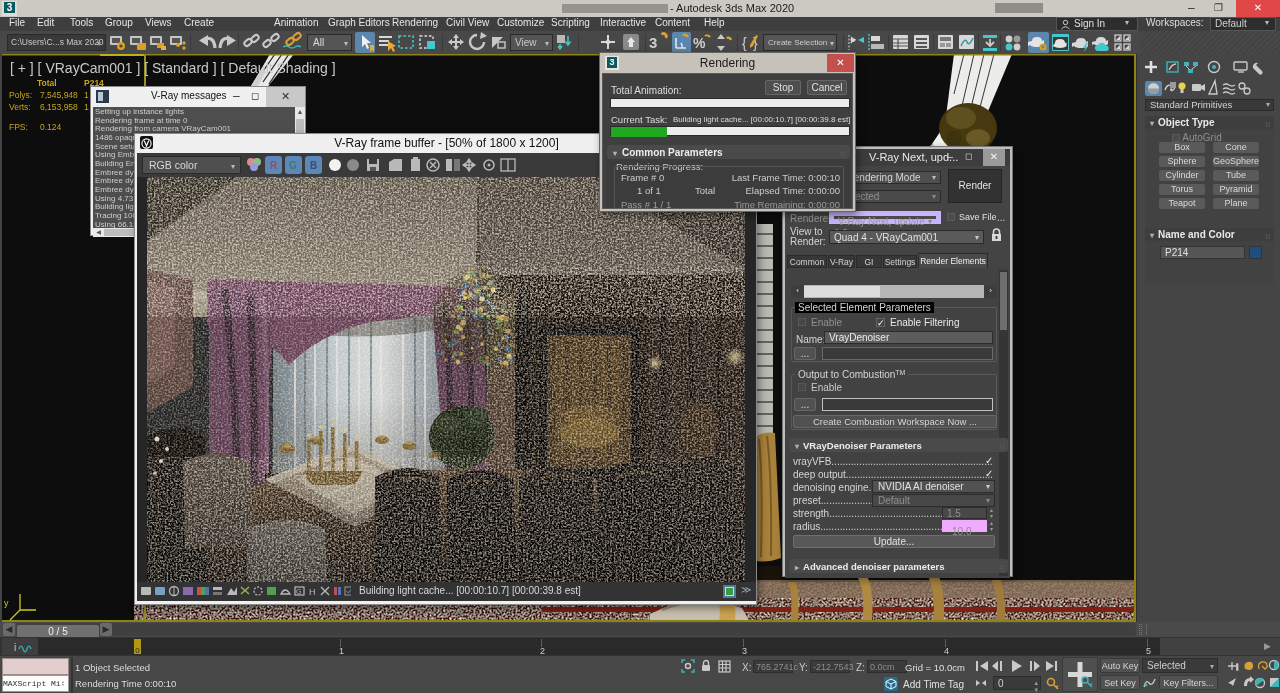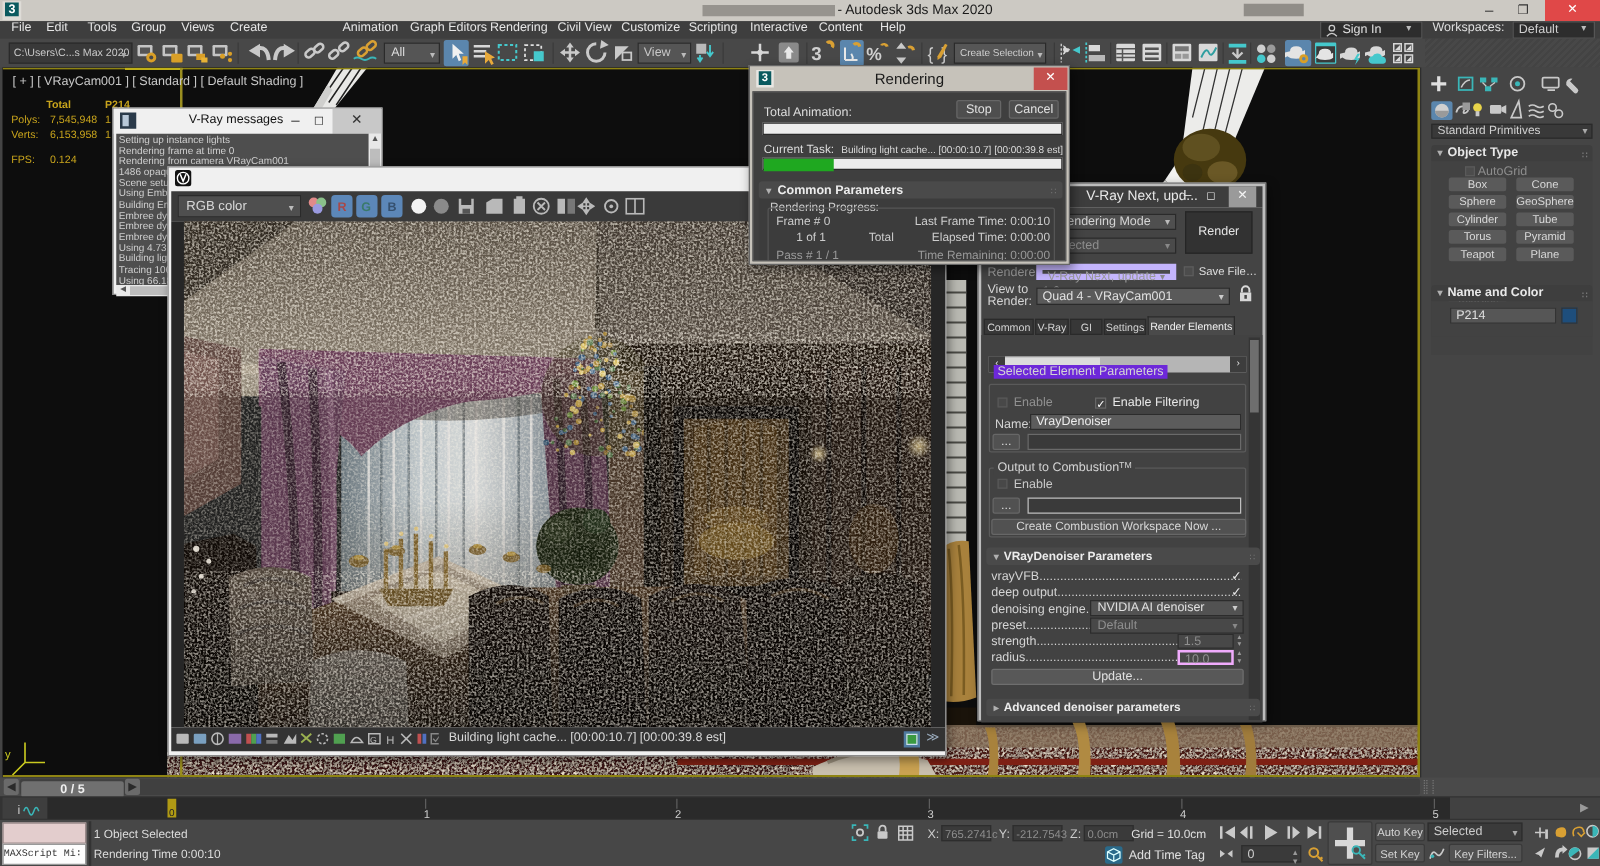--- a/index.html
+++ b/index.html
@@ -306,21 +306,21 @@
       <rect x="142" y="0" width="2" height="568" fill="#9a8e20"></rect>
       <rect x="0" y="566" width="1134" height="2" fill="#8f8413"></rect>
       <rect x="1132" y="0" width="2" height="568" fill="#8f8413"></rect>
 
       <g stroke="#caca20" stroke-width="1.3" fill="none">
           <path d="M18 556 L18 540 M18 556 L34 556 M18 556 L8 566"></path>
         </g>
       <text x="2" y="552" font-size="9" fill="#caca20">y</text>
     </svg>
 
-    <div class="txt" style="left:8px;top:6px;font-size:10px;color:#c8c8c8;">[ + ] [ VRayCam001 ] [ Standard ] [ Default Shading ]</div>
+    <div class="txt" style="left:8px;top:6px;font-size:14px;color:#c8c8c8;">[ + ] [ VRayCam001 ] [ Standard ] [ Default Shading ]</div>
 
     <div style="position:absolute;left:0;top:0;font-size:8.5px;color:#c8a41c;font-weight:bold;">
       <span class="txt" style="left:35px;top:24px;">Total</span>
       <span class="txt" style="left:82px;top:24px;">P214</span>
       <span class="txt" style="left:7px;top:36px;font-weight:normal;">Polys:</span>
       <span class="txt" style="left:38px;top:36px;font-weight:normal;">7,545,948</span>
       <span class="txt" style="left:82px;top:36px;font-weight:normal;">1</span>
       <span class="txt" style="left:7px;top:48px;font-weight:normal;">Verts:</span>
       <span class="txt" style="left:38px;top:48px;font-weight:normal;">6,153,958</span>
       <span class="txt" style="left:82px;top:48px;font-weight:normal;">1</span>
@@ -394,21 +394,21 @@
     </div>
     <div class="abs" style="left:8px;top:187px;width:129px;height:28px;background:#424242;">
       <div class="abs" style="left:15px;top:5px;width:85px;height:13px;background:#565656;border:1px solid #333;color:#e0e0e0;font-size:10px;line-height:12px;"><span style="padding-left:4px;">P214</span></div>
       <div class="abs" style="left:104px;top:5px;width:13px;height:13px;background:#1e4e7c;border:1px solid #333;"></div>
     </div>
   </div>
 
   <div class="abs" id="timeslider" style="left:0;top:622px;width:1280px;height:15px;background:#4a4a4a;">
     <div class="abs" style="left:3px;top:1px;width:12px;height:13px;background:#6a6a6a;border-radius:2px;color:#2a2a2a;font-size:9px;text-align:center;line-height:13px;">◀</div>
     <div class="abs" style="left:16px;top:1px;width:1120px;height:13px;background:#404040;border-radius:2px;"></div>
-    <div class="abs" style="left:17px;top:3px;width:82px;height:13px;background:#707070;border-radius:2px;color:#f0f0f0;font-size:10px;text-align:center;line-height:13px;font-weight:bold;">0 / 5</div>
+    <div class="abs" style="left:17px;top:3px;width:82px;height:13px;background:#707070;border-radius:2px;color:#f0f0f0;font-size:10px;text-align:center;line-height:13px;">0 / 5</div>
     <div class="abs" style="left:100px;top:1px;width:12px;height:13px;background:#6a6a6a;border-radius:2px;color:#2a2a2a;font-size:9px;text-align:center;line-height:13px;">▶</div>
     <div class="abs" style="left:1139px;top:2px;width:3px;height:11px;border-left:1px dotted #777;border-right:1px dotted #777;"></div>
     <div class="abs" style="left:1146px;top:2px;width:3px;height:11px;border-left:1px dotted #777;"></div>
   </div>
 
   <div class="abs" id="trackbar" style="left:0;top:637px;width:1280px;height:19px;background:#333333;">
     <div class="abs" style="left:2px;top:1px;width:36px;height:17px;background:#3e3e3e;">
       <svg class="abs" style="left:12px;top:3px;" width="22" height="12" viewBox="0 0 22 12">
           <text x="0" y="10" font-size="10" fill="#c9c9c9" font-family="Liberation Sans">i</text>
           <path d="M5 8 q2 -6 4 0 t4 0 t4 0" stroke="#3ab6b8" stroke-width="1.2" fill="none"></path>
@@ -537,20 +537,21 @@
     </div>
   </div>
   <div class="abs" id="vfb" style="left:134px;top:133px;width:623px;height:472px;background:#f0f0f0;border:1px solid #8a8a8a;box-shadow:2px 3px 8px rgba(0,0,0,0.45);">
 
     <div class="abs" style="left:5px;top:2px;width:13px;height:13px;background:#111;border-radius:2px;">
       <svg width="13" height="13" viewBox="0 0 13 13">
           <circle cx="6.5" cy="6.5" r="4.6" fill="none" stroke="#fff" stroke-width="1.1"></circle>
           <path d="M4.2 3.4 L6.5 9 L8.8 3.4" fill="none" stroke="#fff" stroke-width="1.2"></path>
         </svg>
     </div>
+    <div class="txt" style="left:0;top:2px;width:623px;text-align:center;font-size:12px;color:#111;">V-Ray frame buffer - [50% of 1800 x 1200]</div>
 
     <div class="abs" style="left:2px;top:19px;width:619px;height:24px;background:#3a3a3a;">
       <div class="abs" style="left:5px;top:3px;width:99px;height:18px;background:#4f4f4f;border:1px solid #2a2a2a;color:#d8d8d8;font-size:10.5px;line-height:16px;">
         <span style="padding-left:6px;">RGB color</span><span style="position:absolute;right:5px;top:2px;font-size:8px;color:#bbb;">▾</span>
       </div>
       <svg class="abs" style="left:106px;top:0px;" width="280" height="24" viewBox="0 0 280 24">
         <circle cx="8" cy="9" r="4" fill="#e08a8a"></circle>
           <circle cx="14" cy="9" r="4" fill="#8ac08a"></circle>
           <circle cx="11" cy="14" r="4" fill="#9a9ae0"></circle>
         <g>
@@ -957,21 +958,21 @@
             <div class="abs" style="left:1px;top:2px;width:7px;height:58px;background:#6e6e6e;"></div>
           </div>
 
         <div class="abs" style="left:6px;top:17px;width:206px;height:13px;background:#b5b5b5;">
           <div class="abs" style="left:0;top:0;width:13px;height:13px;background:#3d3d3d;color:#e8e8e8;font-size:8px;text-align:center;line-height:12px;">‹</div>
           <div class="abs" style="left:13px;top:1px;width:76px;height:11px;background:#dcdcdc;"></div>
           <div class="abs" style="left:193px;top:0;width:13px;height:13px;background:#3d3d3d;color:#e8e8e8;font-size:8px;text-align:center;line-height:12px;">›</div>
         </div>
 
         <div class="abs" style="left:6px;top:39px;width:206px;height:55px;border:1px solid #5a5a5a;border-radius:2px;"></div>
-        <span class="txt" style="left:10px;top:24px;background:#6d28d9;padding:0 3px;text-align:right;">Selected Element Parameters</span>
+        <span class="txt" style="left:10px;top:34px;background:#000000;padding:0 3px;text-align:right;">Selected Element Parameters</span>
         <span class="abs" style="left:13px;top:50px;width:8px;height:8px;background:#484848;border:1px solid #585858;"></span>
         <span class="txt" style="left:26px;top:49px;color:#919191;">Enable</span>
         <span class="abs" style="left:91px;top:50px;width:9px;height:9px;background:#444;border:1px solid #666;color:#fff;font-size:9px;line-height:8px;text-align:center;">✓</span>
         <span class="txt" style="left:105px;top:49px;color:#e8e8e8;">Enable Filtering</span>
         <span class="txt" style="left:11px;top:66px;">Name:</span>
         <div class="abs" style="left:39px;top:63px;width:169px;height:13px;background:#5c5c5c;border:1px solid #2c2c2c;line-height:12px;color:#ececec;"><span style="padding-left:4px;">VrayDenoiser</span></div>
         <div class="abs" style="left:9px;top:79px;width:22px;height:13px;background:#515151;border:1px solid #676767;border-radius:2px;text-align:center;line-height:11px;color:#ddd;">...</div>
         <div class="abs" style="left:37px;top:79px;width:171px;height:13px;background:#3a3a3a;border:1px solid #6a6a6a;"></div>
 
         <div class="abs" style="left:6px;top:106px;width:206px;height:56px;border:1px solid #5a5a5a;border-radius:2px;"></div>
@@ -991,21 +992,21 @@
         <div class="abs" style="left:8px;top:201px;width:200px;height:11px;overflow:hidden;white-space:nowrap;">deep output............................................................................</div>
         <span class="txt" style="left:200px;top:200px;color:#f0f0f0;">✓</span>
         <span class="txt" style="left:8px;top:214px;">denoising engine.......</span>
         <div class="abs" style="left:87px;top:212px;width:123px;height:13px;background:#525252;border:1px solid #2c2c2c;line-height:12px;color:#e0e0e0;"><span style="padding-left:5px;">NVIDIA AI denoiser</span><span style="position:absolute;right:4px;top:0;font-size:8px;color:#ccc;">▾</span></div>
         <span class="txt" style="left:8px;top:227px;">preset...................</span>
         <div class="abs" style="left:87px;top:226px;width:123px;height:13px;background:#484848;border:1px solid #2c2c2c;line-height:12px;color:#8f8f8f;"><span style="padding-left:5px;">Default</span><span style="position:absolute;right:4px;top:0;font-size:8px;color:#888;">▾</span></div>
         <div class="abs" style="left:8px;top:240px;width:150px;height:11px;overflow:hidden;white-space:nowrap;">strength.............................................................</div>
         <div class="abs" style="left:157px;top:239px;width:45px;height:12px;background:#484848;border:1px solid #2c2c2c;line-height:11px;color:#8f8f8f;"><span style="padding-left:4px;">1.5</span></div>
         <span class="abs" style="left:203px;top:239px;width:7px;height:12px;color:#999;font-size:6px;line-height:6px;text-align:center;">▴<br>▾</span>
         <div class="abs" style="left:8px;top:253px;width:150px;height:11px;overflow:hidden;white-space:nowrap;">radius...............................................................</div>
-        <div class="abs" style="left:157px;top:252px;width:45px;height:12px;background:#484848;border:2px solid #f0abfc;line-height:11px;color:#8f8f8f;"><span style="padding-left:4px;">10.0</span></div>
+        <div class="abs" style="left:157px;top:252px;width:45px;height:12px;background:#484848;border:6px solid #f0abfc;line-height:11px;color:#8f8f8f;"><span style="padding-left:4px;">10.0</span></div>
         <span class="abs" style="left:203px;top:252px;width:7px;height:12px;color:#999;font-size:6px;line-height:6px;text-align:center;">▴<br>▾</span>
         <div class="abs" style="left:8px;top:267px;width:202px;height:13px;background:#585858;border:1px solid #6e6e6e;border-radius:2px;text-align:center;line-height:12px;color:#e0e0e0;">Update...</div>
 
         <div class="abs" style="left:4px;top:291px;width:219px;height:14px;background:#4a4a4a;border-radius:3px;color:#ececec;font-weight:bold;font-size:10.5px;line-height:14px;">
           <span style="padding-left:6px;color:#b0b0b0;font-size:8px;">▸</span><span style="padding-left:4px;font-size:9.5px;">Advanced denoiser parameters</span>
           <span style="position:absolute;right:4px;top:2px;color:#777;font-size:7px;font-weight:normal;">∷</span>
         </div>
       </div>
     </div>
   </div>

